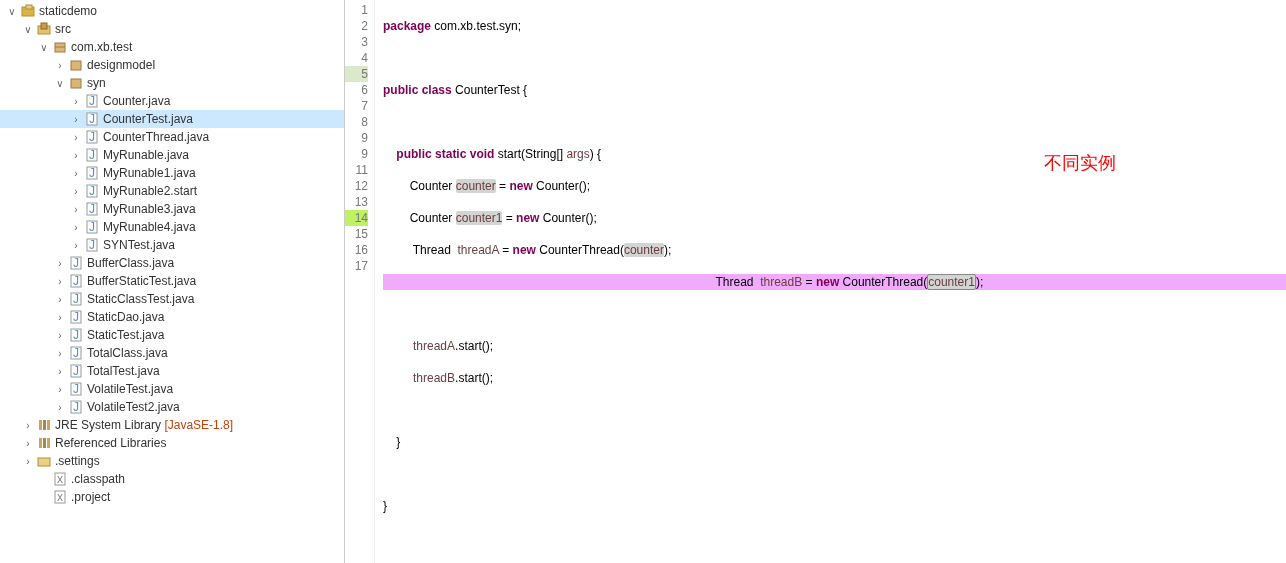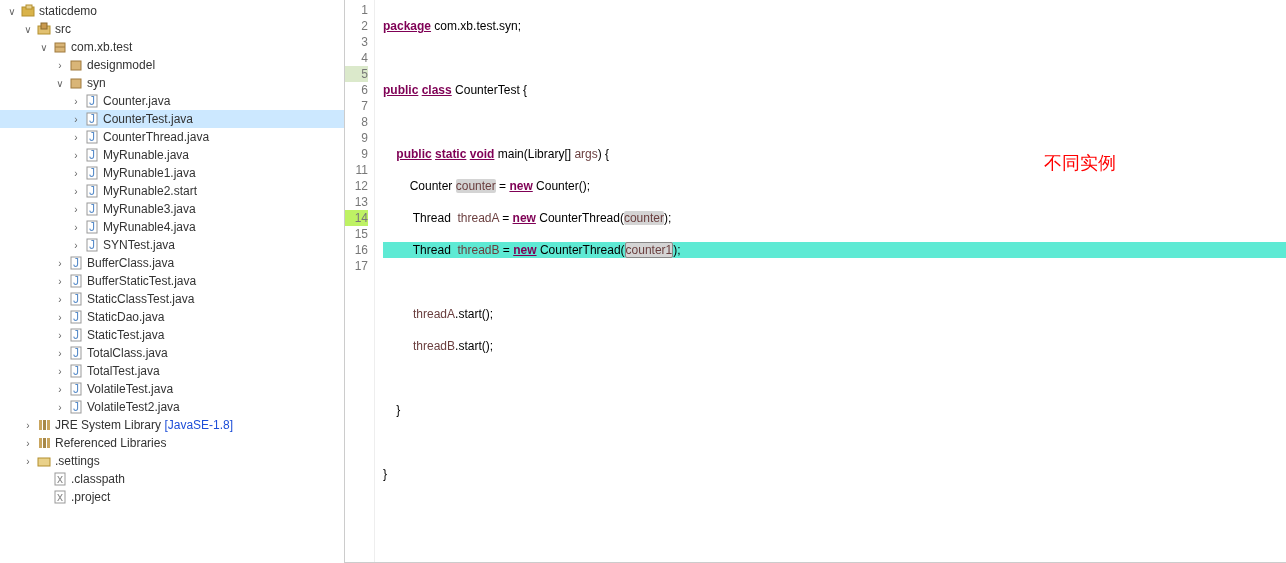--- a/index.html
+++ b/index.html
@@ -3,28 +3,28 @@
 <meta charset="utf-8">
 <style>
 * { margin: 0; padding: 0; box-sizing: border-box; font-family: "Segoe UI", Tahoma, sans-serif; font-size: 12px; }
 body { background: #fff; display: flex; width: 1286px; height: 563px; overflow: hidden; }
 .sidebar { width: 345px; border-right: 1px solid #ccc; overflow: auto; padding-top: 2px; }
 .tree-row { display: flex; align-items: center; height: 18px; padding-right: 8px; white-space: nowrap; cursor: pointer; }
 .tree-row.selected { background: #cce8ff; }
 .tw { display: inline-block; width: 16px; text-align: center; color: #666; font-size: 10px; user-select: none; }
 .icon { display: inline-flex; width: 16px; height: 16px; align-items: center; justify-content: center; margin-right: 3px; }
 .tree-label { color: #333; }
-.tree-label .lib { color: #1d4ed8; }
+.tree-label .lib { color: #c2410c; }
 .main { flex: 1; display: flex; flex-direction: column; }
 .editor { display: flex; flex: 1; border-bottom: 1px solid #ccc; font-family: Consolas, monospace; font-size: 13px; background: #fff; position: relative; }
 .gutter { width: 30px; background: #fff; border-right: 1px solid #eee; text-align: right; color: #787878; padding-right: 6px; padding-top: 2px; line-height: 16px; }
 .code { flex: 1; padding-top: 2px; padding-left: 8px; line-height: 16px; white-space: pre; position: relative; }
 .code-line { height: 16px; }
-.code-line.hl { background: #5eead4; }
-.kw { color: #7f0055; font-weight: bold; text-decoration: underline; }
+.code-line.hl { background: #f0abfc; text-align: center; }
+.kw { color: #7f0055; font-weight: bold; }
 .var { color: #6a3e3e; }
 .hlvar { background: #d4d4d4; color: #6a3e3e; border-radius: 2px; }
 .anno-red { position: absolute; color: #ff0000; font-family: "Microsoft YaHei", sans-serif; font-size: 18px; }
 svg { display: block; }
 </style>
 </head>
 <body>
 
 <div class="sidebar">
   <div class="tree-row" style="padding-left:4px">
@@ -330,22 +330,23 @@
         <div style="background:#bef264">14</div>
         <div>15</div>
         <div>16</div>
         <div>17</div>
     </div>
     <div class="code">
 <div class="code-line"><span class="kw">package</span><span> com.xb.test.syn;</span></div>
 <div class="code-line"></div>
 <div class="code-line"><span class="kw">public</span> <span class="kw">class</span><span> CounterTest {</span></div>
 <div class="code-line"></div>
-<div class="code-line">    <span class="kw">public</span> <span class="kw">static</span> <span class="kw">void</span><span> main(Library[] </span><span class="var">args</span><span>) {</span></div>
+<div class="code-line">    <span class="kw">public</span> <span class="kw">static</span> <span class="kw">void</span><span> start(String[] </span><span class="var">args</span><span>) {</span></div>
 <div class="code-line">        <span>Counter </span><span class="hlvar">counter</span><span> = </span><span class="kw">new</span><span> Counter();</span></div>
+<div class="code-line">        <span>Counter </span><span class="hlvar">counter1</span><span> = </span><span class="kw">new</span><span> Counter();</span></div>
 <div class="code-line">        <span> Thread  </span><span class="var">threadA</span><span> = </span><span class="kw">new</span><span> CounterThread(</span><span class="hlvar">counter</span><span>);</span></div>
 <div class="code-line hl">        <span> Thread  </span><span class="var">threadB</span><span> = </span><span class="kw">new</span><span> CounterThread(</span><span class="hlvar" style="border:1px solid #888">counter1</span><span>);</span></div>
 <div class="code-line"></div>
 <div class="code-line">         <span class="var">threadA</span><span>.start();</span></div>
 <div class="code-line">         <span class="var">threadB</span><span>.start();</span></div>
 <div class="code-line"></div>
 <div class="code-line">    <span>}</span></div>
 <div class="code-line"></div>
 <div class="code-line"><span>}</span></div>
 <div class="code-line"></div>

